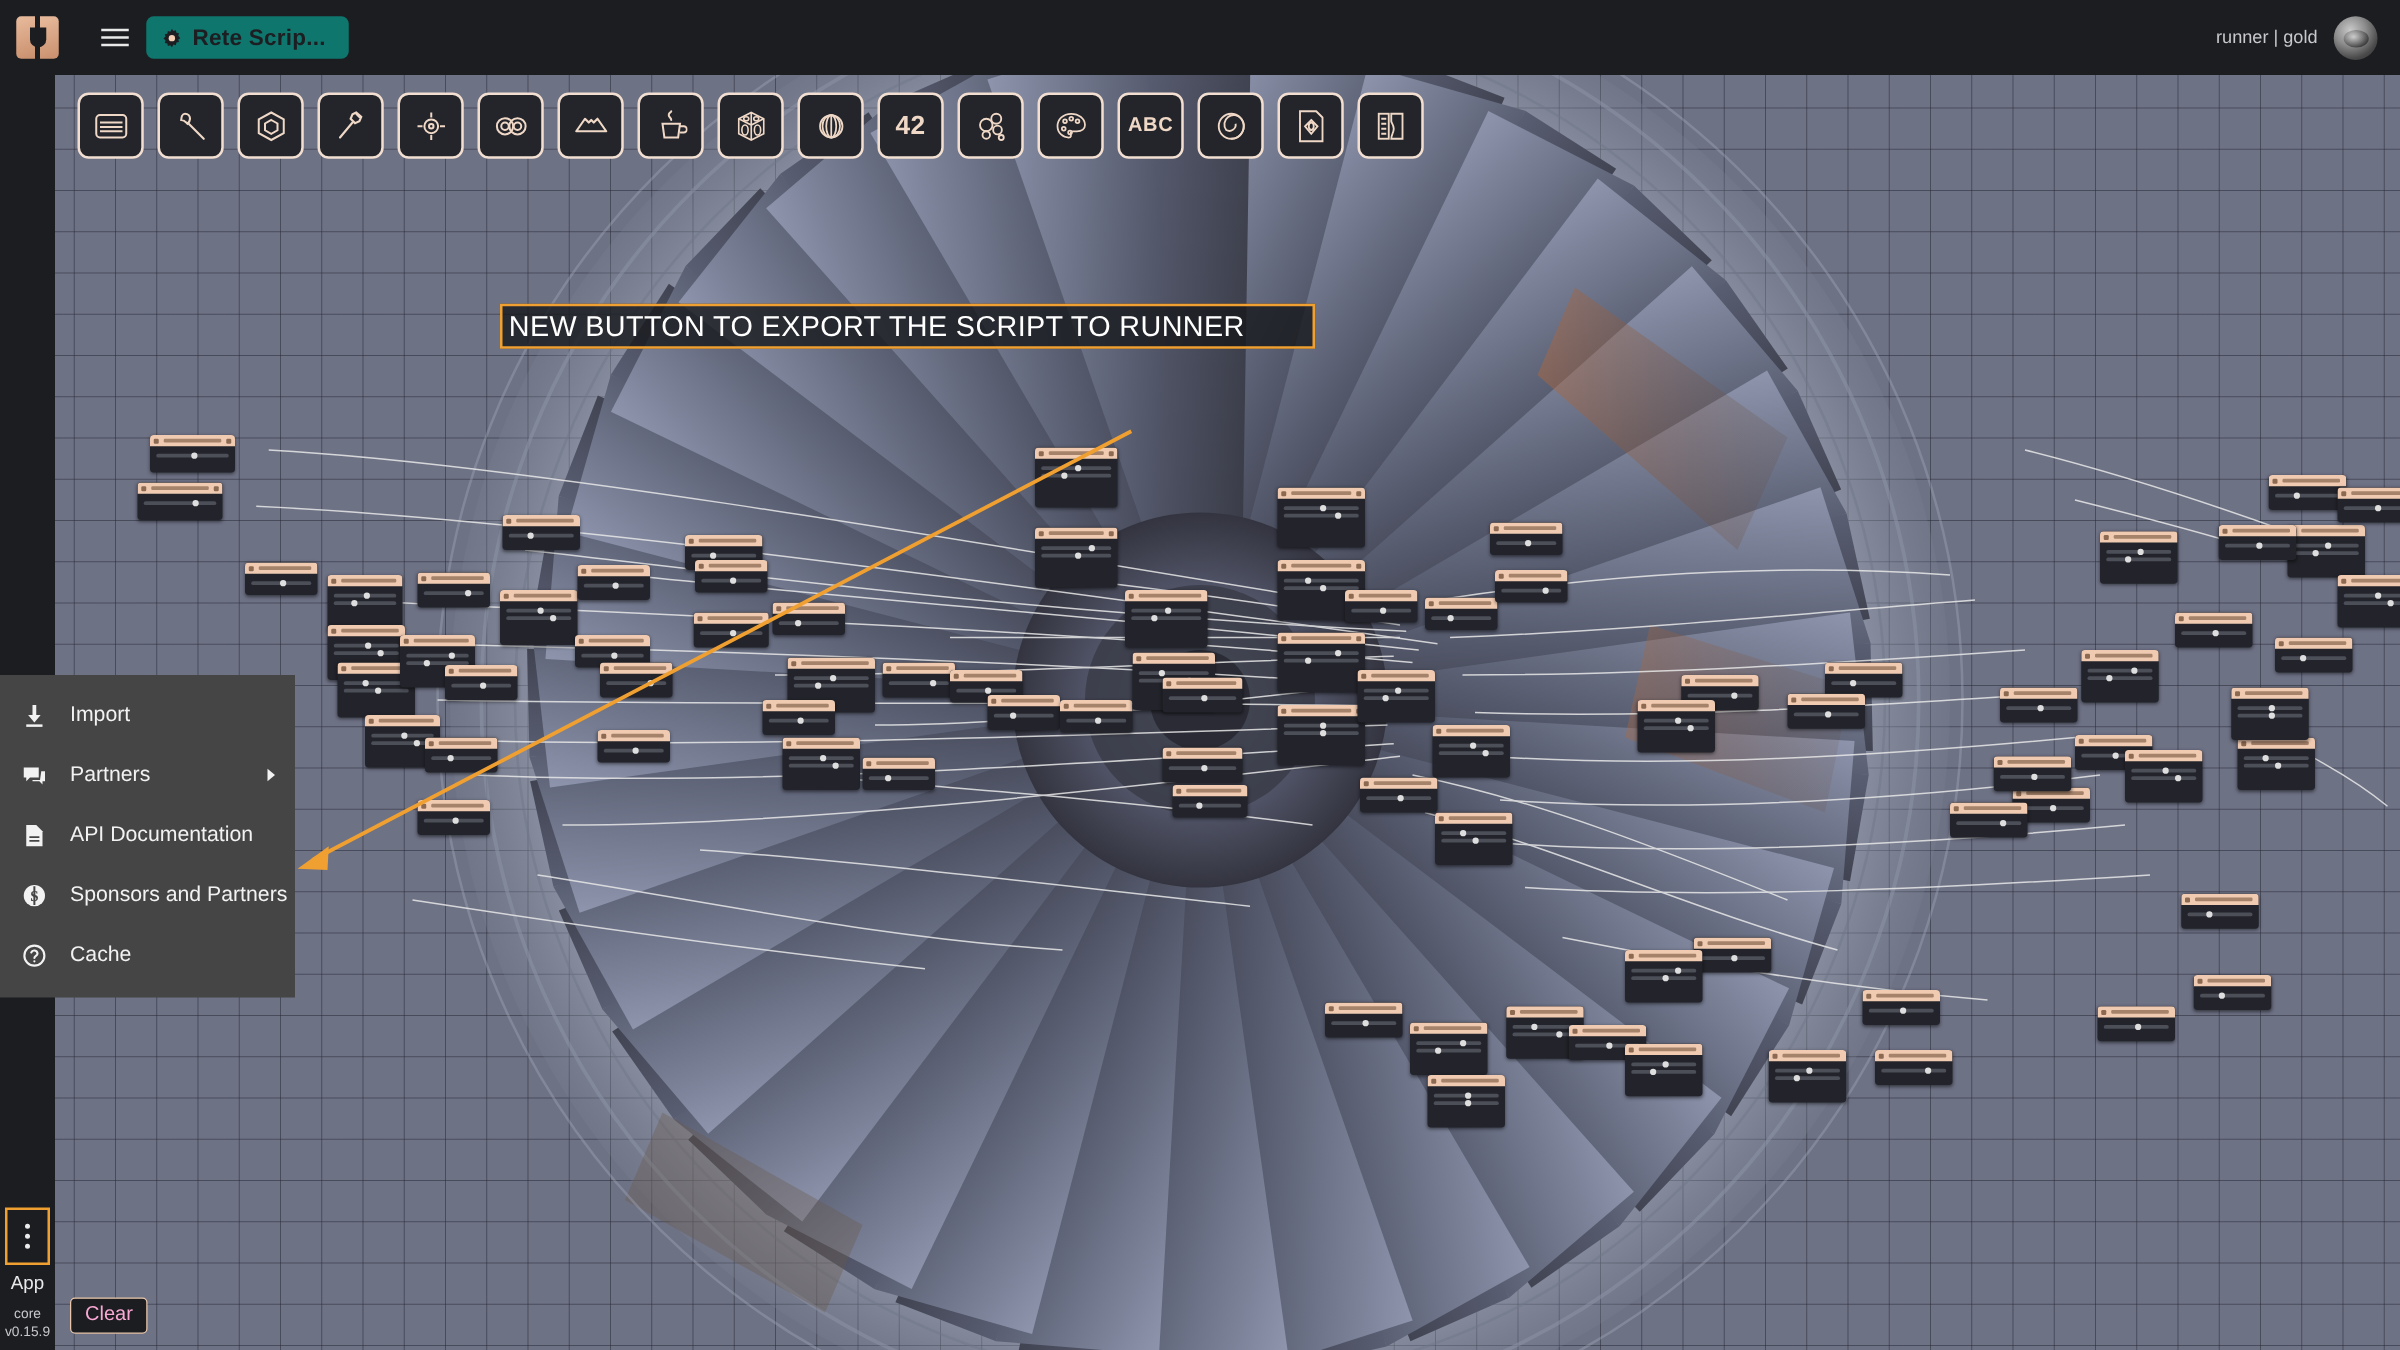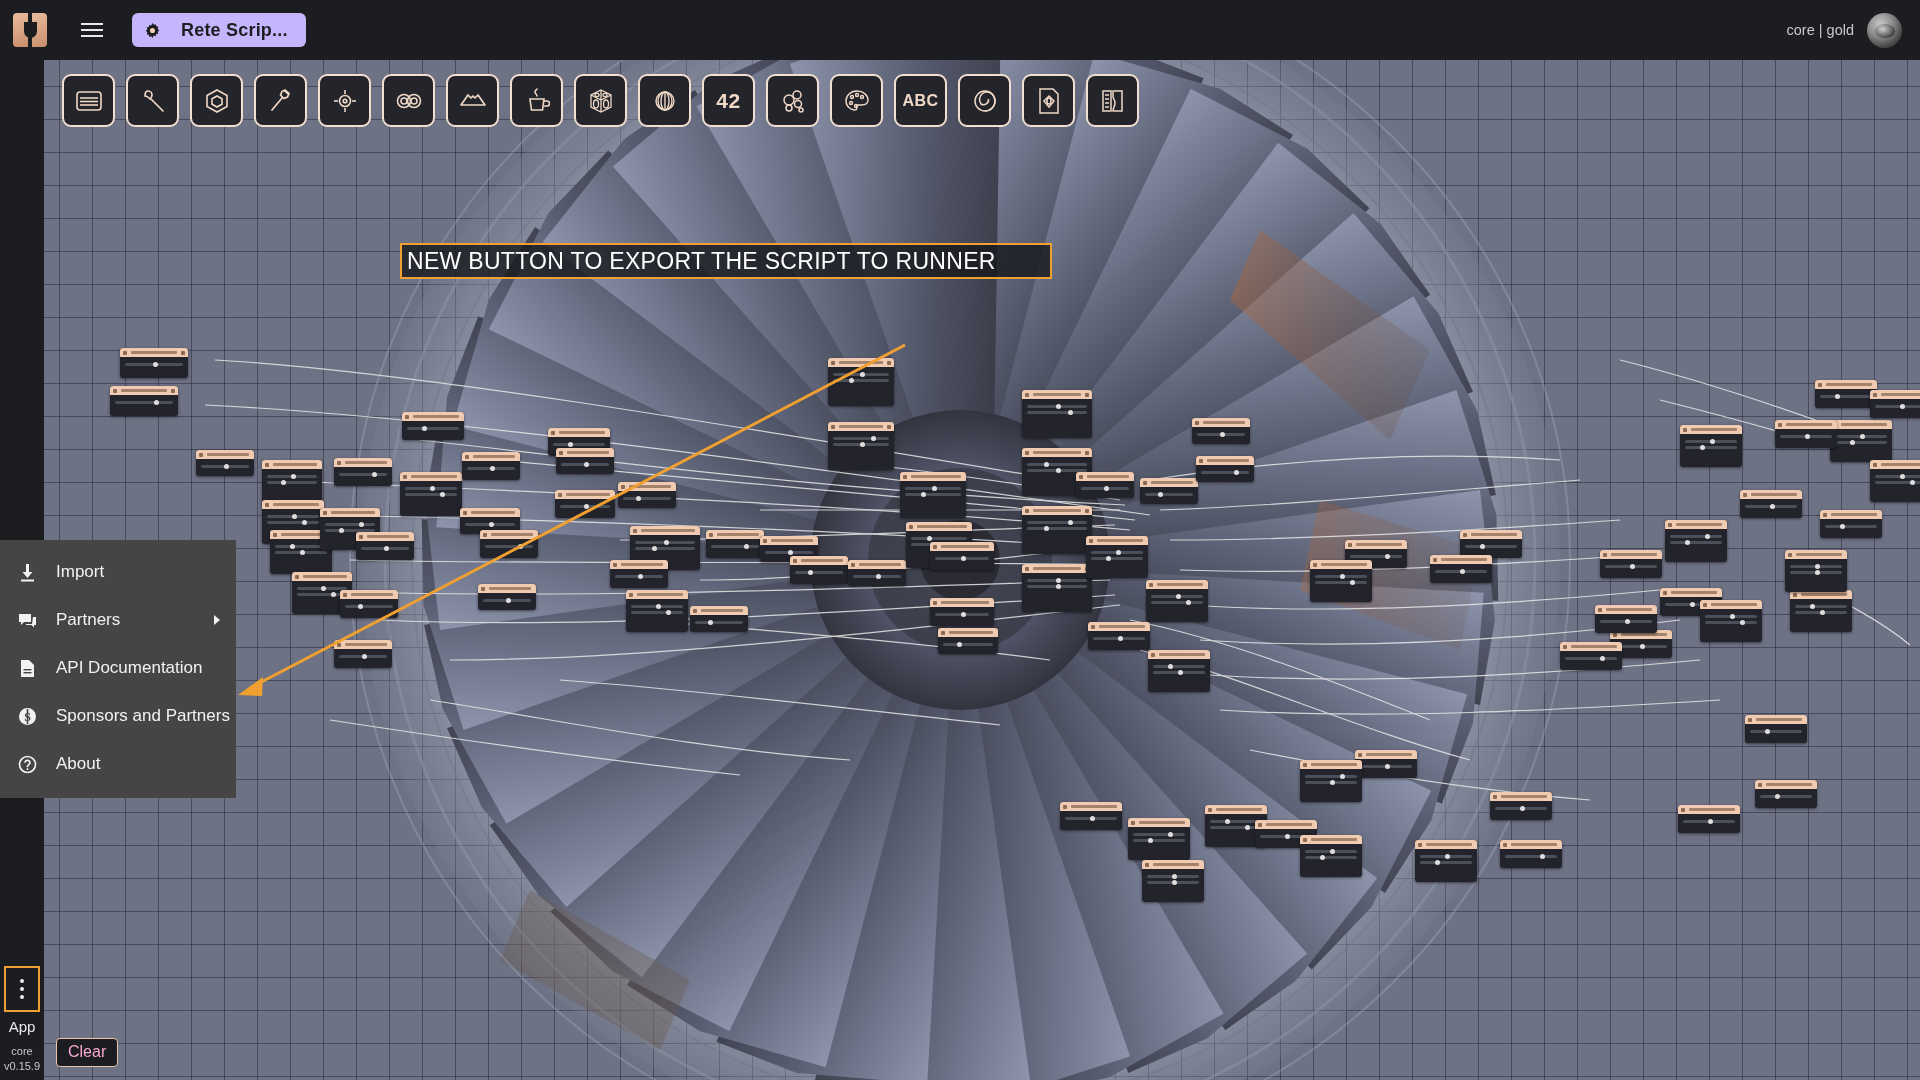--- a/index.html
+++ b/index.html
@@ -20,23 +20,23 @@
   .logo { width: 34px; height: 34px; position: relative; }
   .logo .lb, .logo .rb { position: absolute; top: 0; height: 34px; background: linear-gradient(160deg,#e8bb9d,#c98f6d); }
   .logo .lb { left: 0; width: 15px; border-radius: 4px 0 0 4px; }
   .logo .rb { right: 0; width: 15px; border-radius: 0 4px 4px 0; }
   .logo .notch { position: absolute; left: 11px; top: 9px; width: 13px; height: 16px;
     background: #1b1d21; border-radius: 0 0 9px 9px; }
   .hamburger { width: 44px; height: 36px; display: flex; flex-direction: column;
     justify-content: center; align-items: center; gap: 4px; cursor: pointer; margin-left: 10px;}
   .hamburger i { display: block; width: 22px; height: 2px; background: #e9e9ea; }
   .tab-btn {
-    margin-left: 18px; height: 34px; padding: 0 18px 0 13px;
-    background: #c4b5fd; color: #1d1e22; border-radius: 6px;
-    display: flex; align-items: center; gap: 21px; cursor: pointer;
+    margin-left: 3px; height: 34px; padding: 0 18px 0 13px;
+    background: #0f766e; color: #1d1e22; border-radius: 6px;
+    display: flex; align-items: center; gap: 9px; cursor: pointer;
     font-size: 18px; font-weight: bold; letter-spacing: .2px;
   }
   .gear { width: 15px; height: 15px; position: relative; flex: none; }
   .gear svg { display: block; }
   .user-area { margin-left: auto; display: flex; align-items: center; gap: 13px; padding-right: 18px; }
   .user-name { color: #c9c9cc; font-size: 14.5px; }
   .avatar { width: 35px; height: 35px; border-radius: 50%;
     background: radial-gradient(circle at 38% 32%, #c9c9c9 0%, #8d8d8d 38%, #4a4a4a 70%, #2b2b2b 100%);
     position: relative; overflow: hidden; }
   .avatar::after { content:''; position:absolute; left:8px; top:11px; width:20px; height:14px;
@@ -1247,21 +1247,21 @@
     </div>
 
     <div class="mi">
       <span class="ico">
         <svg width="21" height="21" viewBox="0 0 21 21" fill="none" stroke="#f2f2f2" stroke-width="1.7">
           <circle cx="10.5" cy="10.5" r="8"></circle>
           <path d="M8 8a2.6 2.6 0 015 .8c0 1.8-2.5 1.9-2.5 3.6" stroke-linecap="round"></path>
           <circle cx="10.5" cy="15" r=".9" fill="#f2f2f2" stroke="none"></circle>
         </svg>
       </span>
-      <span>About</span>
+      <span>Cache</span>
     </div>
   </div>
 
   <div class="header">
     <div class="logo-wrap">
       <div class="logo">
         <span class="lb"></span>
           <span class="rb"></span>
           <span class="notch"></span>
       </div>
@@ -1274,18 +1274,18 @@
     <div class="tab-btn">
       <span class="gear">
         <svg width="15" height="15" viewBox="0 0 20 20" fill="#1d1e22">
           <path d="M10 0l1.6 2.3 2.7-.8.5 2.8 2.8.5-.8 2.7L19 10l-2.2 1.5.8 2.7-2.8.5-.5 2.8-2.7-.8L10 20l-1.6-2.3-2.7.8-.5-2.8-2.8-.5.8-2.7L1 10l2.2-1.5-.8-2.7 2.8-.5.5-2.8 2.7.8z"></path>
           <circle cx="10" cy="10" r="3.4" fill="#f4ceb4"></circle>
         </svg>
       </span>
       <span>Rete Scrip...</span>
     </div>
     <div class="user-area">
-      <span class="user-name">core | gold</span>
+      <span class="user-name">runner | gold</span>
       <span class="avatar"></span>
     </div>
   </div>
 
 </div>
 
 </body></html>

